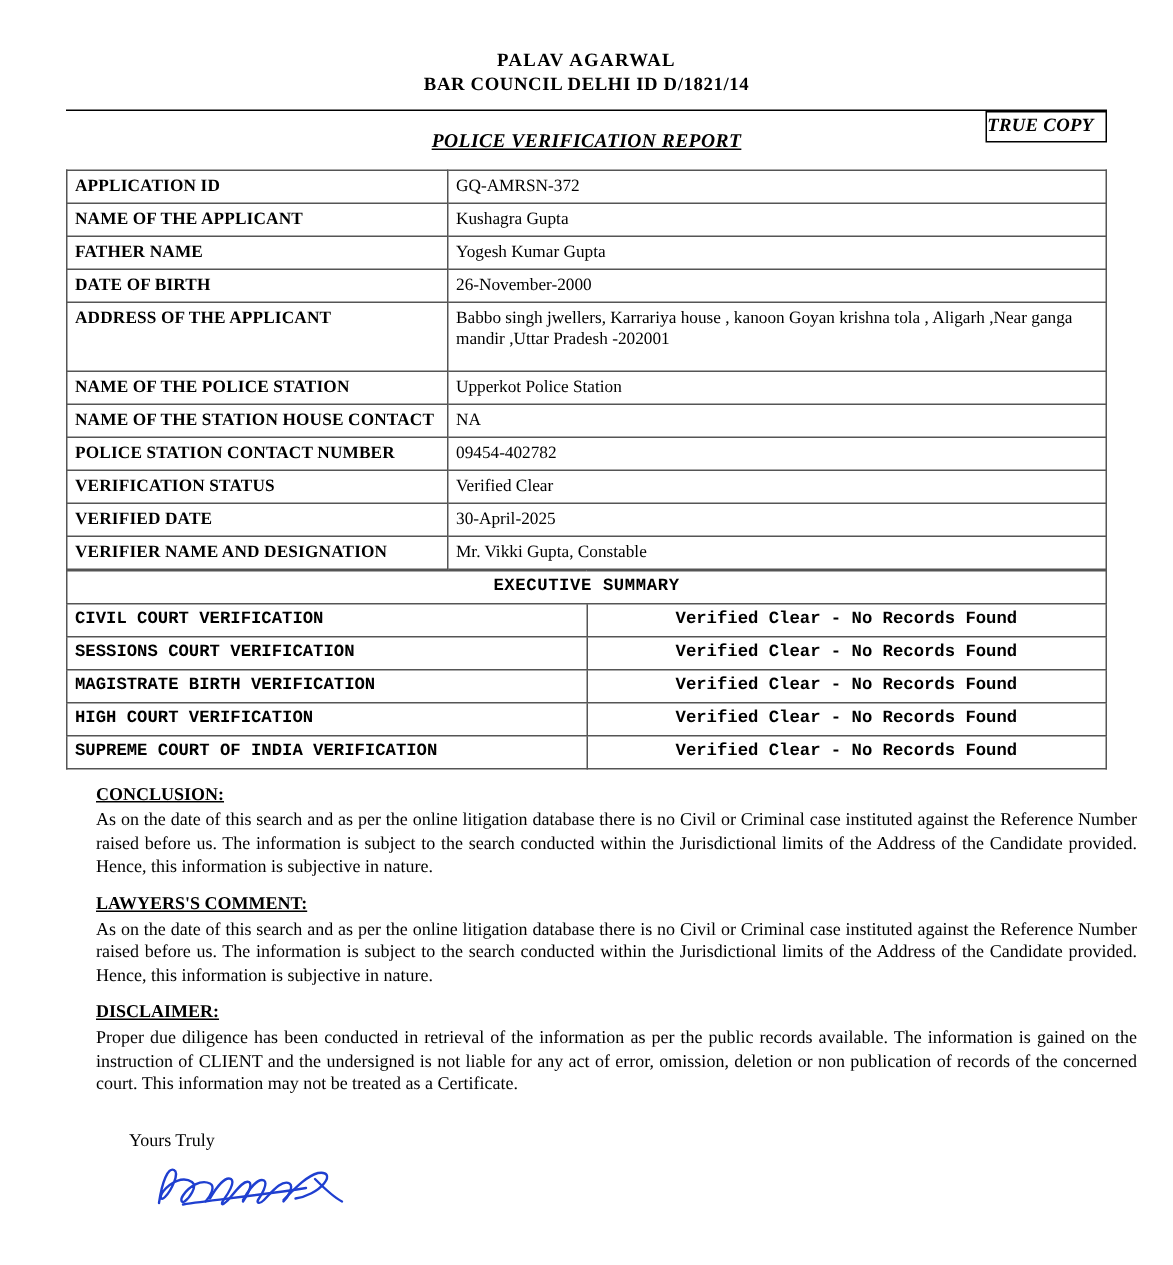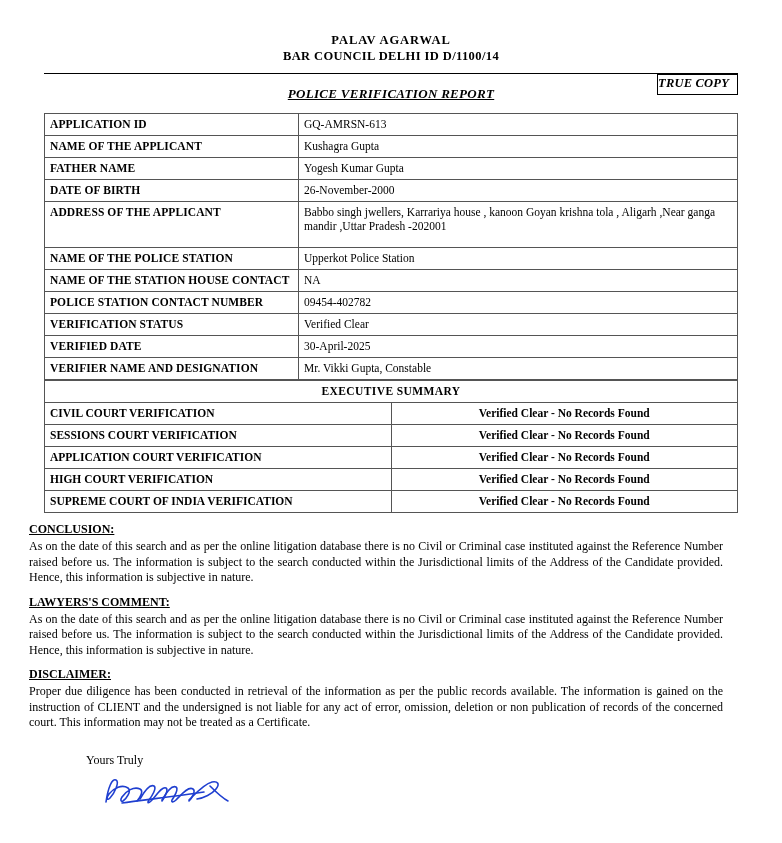--- a/index.html
+++ b/index.html
@@ -91,37 +91,38 @@
     width: 694px;
     border-collapse: collapse;
     table-layout: fixed;
     border-top: none;
   }
   .tbl2 td {
     border: 1px solid #555;
     padding: 3px 5px 4px 5px;
     font-size: 11.5px;
     line-height: 14px;
+    font-family: Liberation Mono, monospace;
   }
   .exec-head td {
     text-align: center;
     font-weight: bold;
     letter-spacing: 0.4px;
   }
   .tbl2 td.label {
     width: 243px;
     font-weight: bold;
   }
   .tbl2 td.result {
     text-align: center;
     font-weight: bold;
   }
   
   .section {
-    margin: 0 29px;
+    margin: 0 64px;
     width: 694px;
   }
   .sec-head {
     font-weight: bold;
     font-size: 12px;
     text-decoration: underline;
     margin-top: 9px;
     margin-bottom: 2px;
   }
   .sec-body {
@@ -142,32 +143,32 @@
 </style>
 </head>
 <body>
 
 <div class="page">
 
   <div class="true-copy-box">TRUE COPY</div>
 
   <div class="letterhead">
     <div class="line line1">PALAV AGARWAL</div>
-    <div class="line">BAR COUNCIL DELHI ID D/1100/14</div>
+    <div class="line">BAR COUNCIL DELHI ID D/1821/14</div>
   </div>
 
   <div class="rule"></div>
 
   <div class="doc-title">POLICE VERIFICATION REPORT</div>
 
   <table class="tbl">
     <tbody>
       <tr>
         <td class="label">APPLICATION ID</td>
-        <td class="value">GQ-AMRSN-613</td>
+        <td class="value">GQ-AMRSN-372</td>
       </tr>
       <tr>
         <td class="label">NAME OF THE APPLICANT</td>
         <td class="value">Kushagra Gupta</td>
       </tr>
       <tr>
         <td class="label">FATHER NAME</td>
         <td class="value">Yogesh Kumar Gupta</td>
       </tr>
       <tr>
@@ -212,21 +213,21 @@
       </tr>
       <tr>
         <td class="label">CIVIL COURT VERIFICATION</td>
         <td class="result">Verified Clear - No Records Found</td>
       </tr>
       <tr>
         <td class="label">SESSIONS COURT VERIFICATION</td>
         <td class="result">Verified Clear - No Records Found</td>
       </tr>
       <tr>
-        <td class="label">APPLICATION COURT VERIFICATION</td>
+        <td class="label">MAGISTRATE BIRTH VERIFICATION</td>
         <td class="result">Verified Clear - No Records Found</td>
       </tr>
       <tr>
         <td class="label">HIGH COURT VERIFICATION</td>
         <td class="result">Verified Clear - No Records Found</td>
       </tr>
       <tr>
         <td class="label">SUPREME COURT OF INDIA VERIFICATION</td>
         <td class="result">Verified Clear - No Records Found</td>
       </tr>

